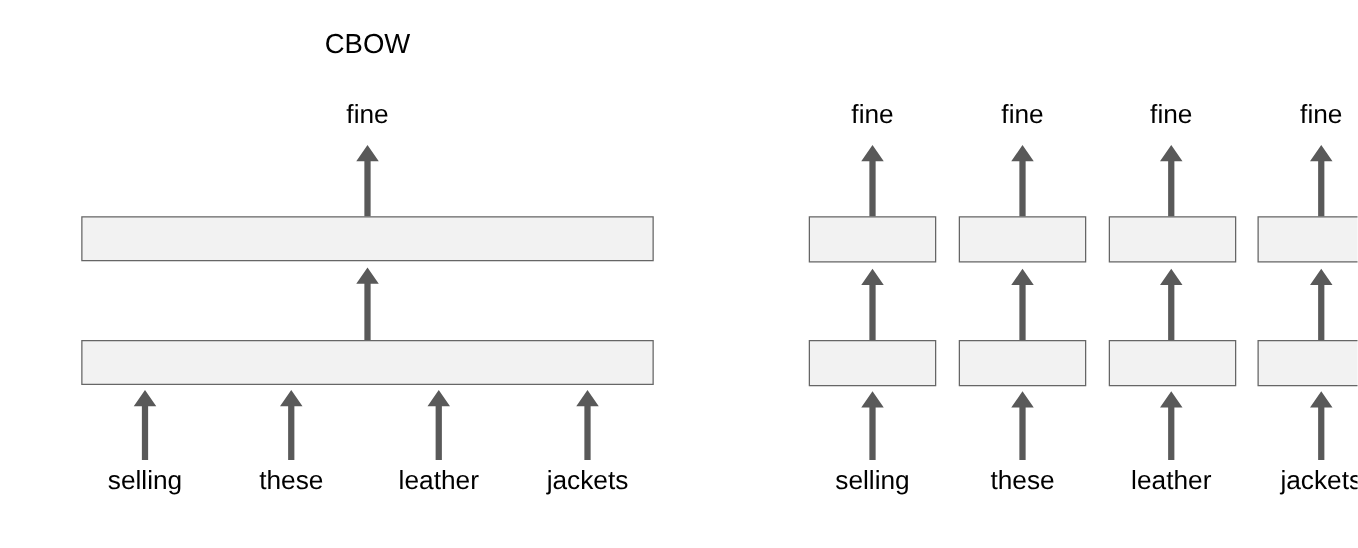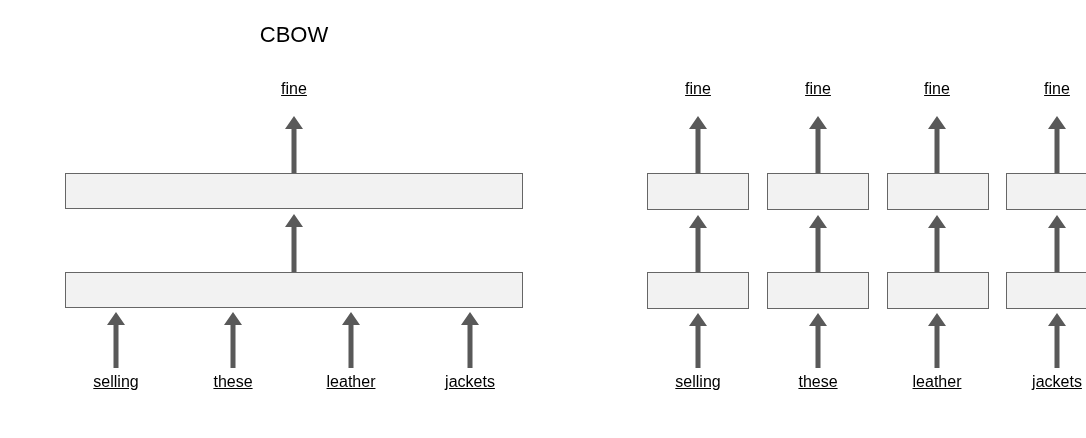--- a/index.html
+++ b/index.html
@@ -1,22 +1,22 @@
 <!DOCTYPE html>
 <html><head>
 <meta charset="utf-8">
 <style>
   html,body{margin:0;padding:0;background:#ffffff;}
   body{width:1086px;height:438px;overflow:hidden;
        font-family:"Liberation Sans","DejaVu Sans",sans-serif;}
   #canvas{position:relative;width:1086px;height:438px;background:#ffffff;margin-left:44px;}
   .title{position:absolute;font-size:22px;color:#000;white-space:nowrap;
          transform:translateX(-50%);text-align:center;}
-  .word{position:absolute;font-size:16px;color:#000;white-space:nowrap;
-        transform:translateX(-50%);text-align:center;text-decoration:underline;}
+  .word{position:absolute;font-size:21px;color:#000;white-space:nowrap;
+        transform:translateX(-50%);text-align:center;}
   .box{position:absolute;background:#f2f2f2;border:1.5px solid #666666;
        box-sizing:border-box;}
   .arrow{position:absolute;transform:translateX(-50%);}
   svg{display:block;overflow:visible;}
 </style>
 </head>
 <body>
 
 <div id="canvas" style="width: 1086px; height: 438px; background: rgb(255, 255, 255);">
     <div style="position: absolute; left: 0px; top: 0px; width: 100%; height: 100%;">

